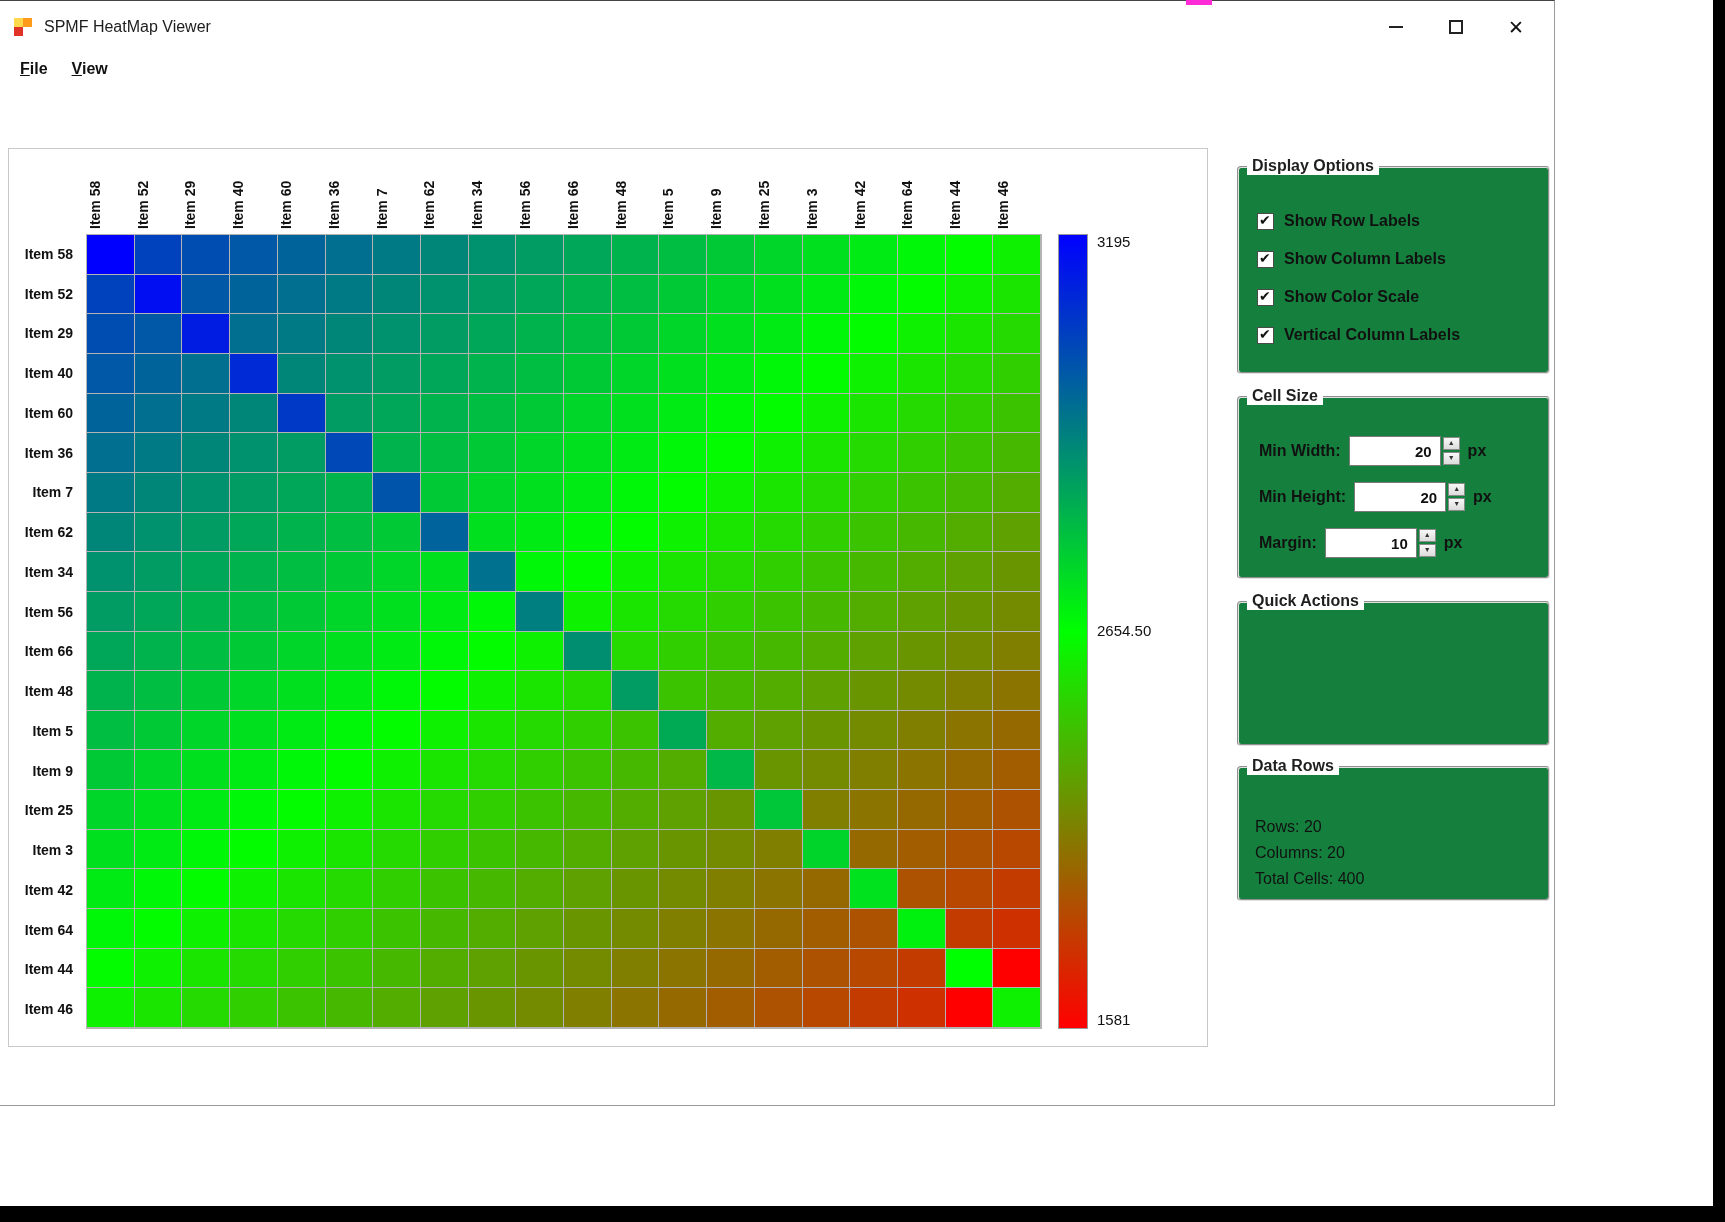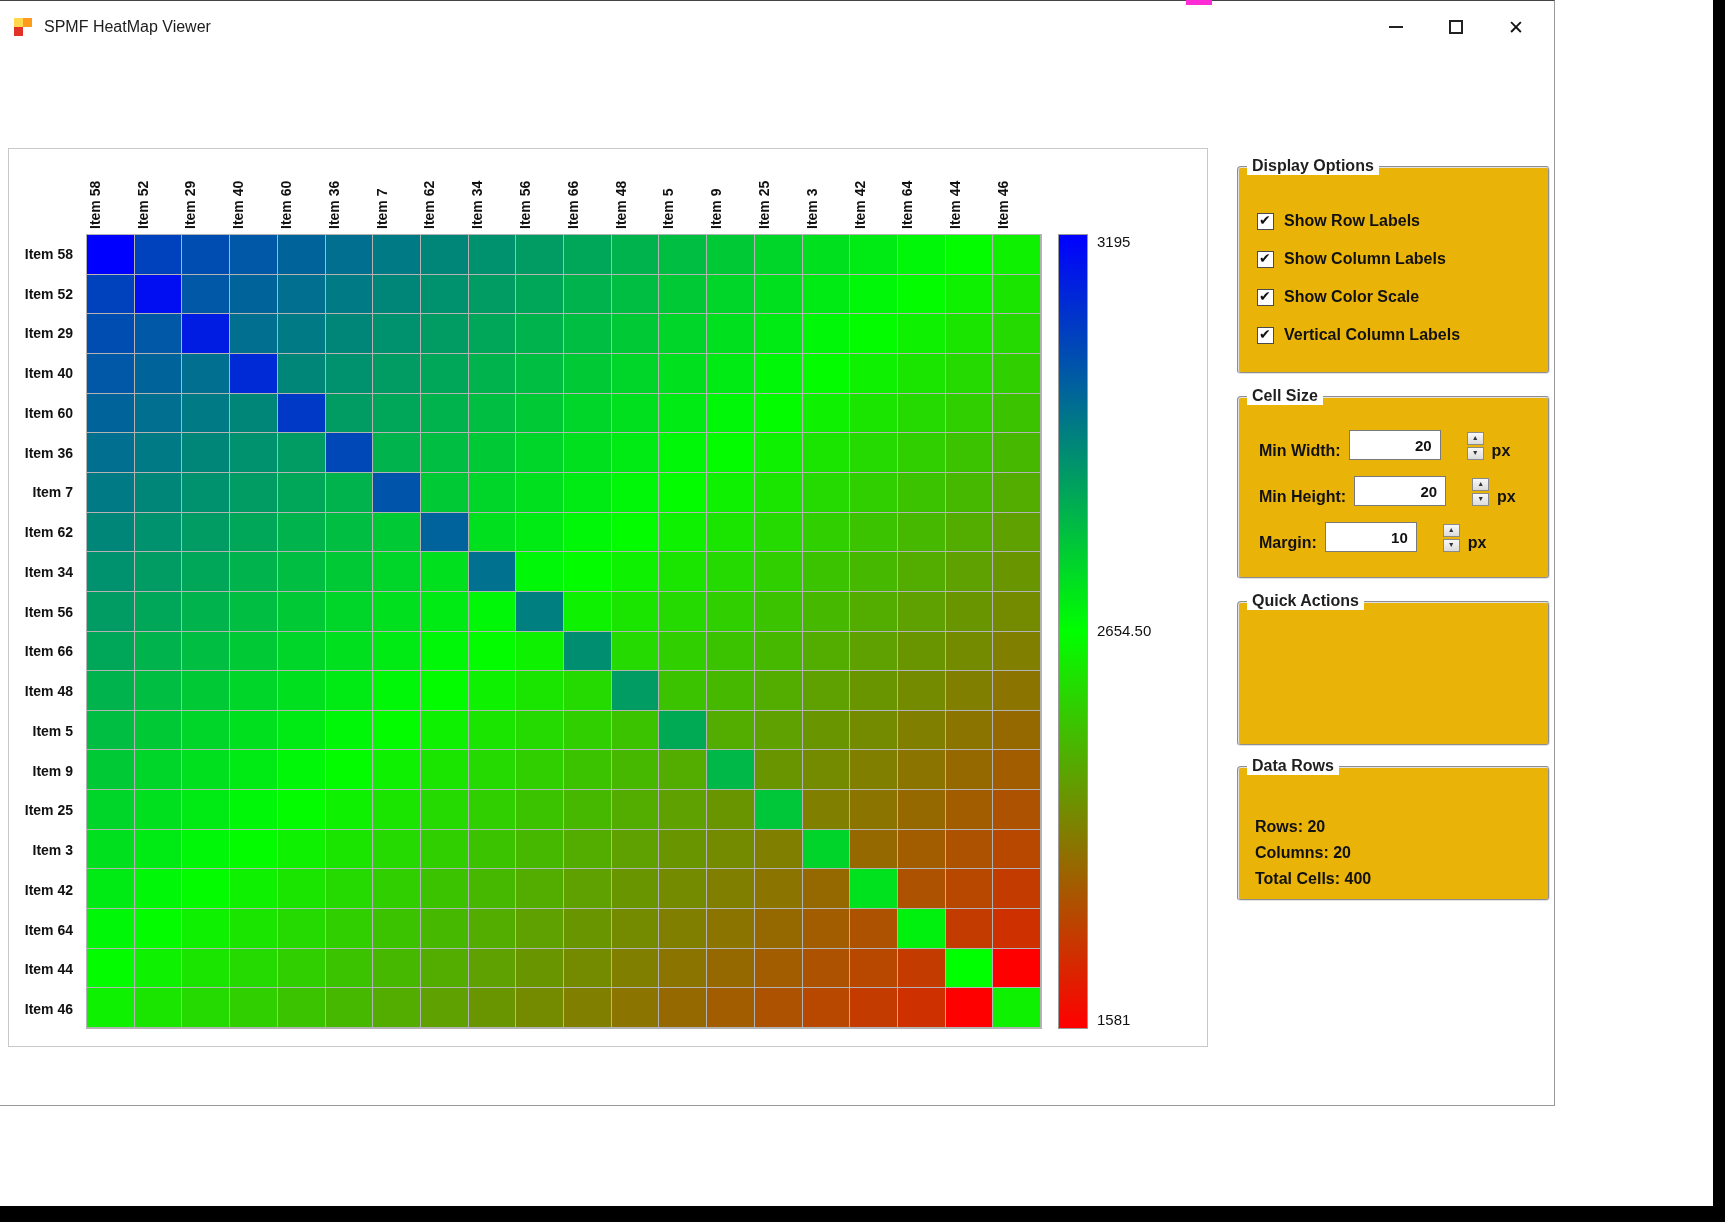--- a/index.html
+++ b/index.html
@@ -64,46 +64,46 @@
           border:1px solid #b3b3b3; background:#fff; }
   .hm-cell { border-right:1px solid #b3b3b3; border-bottom:1px solid #b3b3b3; }
   #legend-bar { position:absolute; left:1049px; top:85px; width:30px; height:795px; border:1px solid #9a9a9a; }
   .legend-label { position:absolute; left:1088px; font-size:15px; color:#111; white-space:nowrap; }
   .legend-top { top:84px; }
   .legend-mid { top:473px; }
   .legend-bottom { top:862px; }
 
   
   .sidebar { position:absolute; left:1237px; top:147px; width:313px; padding-top:18px; }
-  .groupbox { position:relative; border:2px groove #e2e2e2; border-radius:4px; background:#eab308; }
+  .groupbox { position:relative; border:2px groove #e2e2e2; border-radius:4px; background:#15803d; }
   .group-title { position:absolute; top:-11px; left:8px; background:#fff; padding:0 5px; font-size:16px; font-weight:bold; color:#1f1f1f; }
   .gb-display { height:208px; padding-top:34px; }
   .gb-cellsize { height:183px; margin-top:22px; padding-top:30px; }
   .gb-actions { height:145px; margin-top:22px; padding-top:45px; }
   .gb-datainfo { height:135px; margin-top:20px; padding:46px 0 0 16px; }
 
   .cb-row { height:38px; display:flex; align-items:center; gap:10px; padding-left:18px; }
   .cb-box { width:17px; height:17px; border:1px solid #4a4a4a; background:#fff; position:relative; flex:0 0 auto; }
   .cb-box .check { position:absolute; left:1px; top:-2px; font-size:14px; color:#111; }
   .cb-label { font-size:16px; font-weight:bold; color:#111; }
 
   .cs-row { height:46px; display:flex; align-items:center; gap:8px; padding-left:20px; }
   .cs-label { font-size:16px; font-weight:bold; color:#111; }
-  .spinner { display:flex; align-items:flex-end; height:18px;gap:24px; }
+  .spinner { display:flex; align-items:center; height:18px; }
   .spin-input { width:92px; height:30px; border:1px solid #7a7a7a; text-align:right; padding-right:8px;
                 font-family:"Liberation Sans",sans-serif; font-size:15px; font-weight:bold; color:#111; background:#fff; }
   .spin-arrows { display:flex; flex-direction:column; gap:2px; margin-left:2px; }
   .spin-btn { width:17px; height:13px; border:1px solid #8a8a8a; background:linear-gradient(#f8f8f8,#dcdcdc);
               font-size:7px; line-height:10px; text-align:center; color:#333; }
   .cs-unit { font-size:16px; font-weight:bold; color:#111; }
 
   .qa-btn { display:block; width:205px; height:34px; margin:0 0 16px 12px; font-size:16px; font-weight:bold; color:#111;
             background:linear-gradient(#ffffff,#e6e6e6); border:1px solid #8a8a8a; border-radius:2px;
             box-shadow:0 2px 2px rgba(70,100,140,.35); font-family:"Liberation Sans",sans-serif; }
-  .di-line { font-size:16px; font-weight:bold; color:#111; line-height:26px; }
+  .di-line { font-size:16px; font-weight:normal; color:#111; line-height:26px; }
 
   
   .statusbar { position:absolute; left:0; top:1063px; width:100%; height:38px; background:#f1f1f1;
                border-top:1px solid #bdbdbd; border-bottom:1px solid #bdbdbd; display:flex; align-items:center; }
   .status-text { margin-left:12px; font-size:16px; font-weight:bold; color:#111; }
 </style>
 </head>
 <body>
 
 <div class="window">
@@ -122,20 +122,24 @@
         </div>
       <div class="win-btn">
           <span class="glyph-max"></span>
         </div>
       <div class="win-btn">
           <span class="glyph-close">✕</span>
         </div>
     </div>
   </div>
 
+  <div class="menubar" id="menubar">
+      <div class="menu-item">File</div>
+      <div class="menu-item">View</div>
+    </div>
 
 
   <div class="hm-panel">
     <div id="collabels" style="grid-template-columns: repeat(20, 1fr);">
         <div class="hm-collabel-cell">
           <span>Item 58</span>
         </div>
         <div class="hm-collabel-cell">
           <span>Item 52</span>
         </div>

